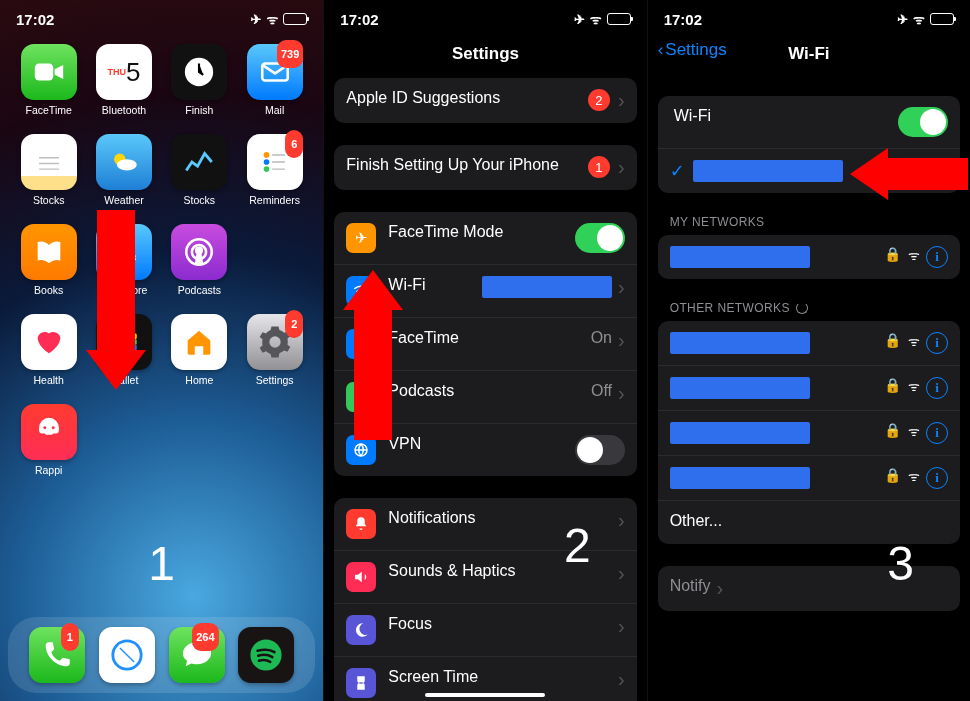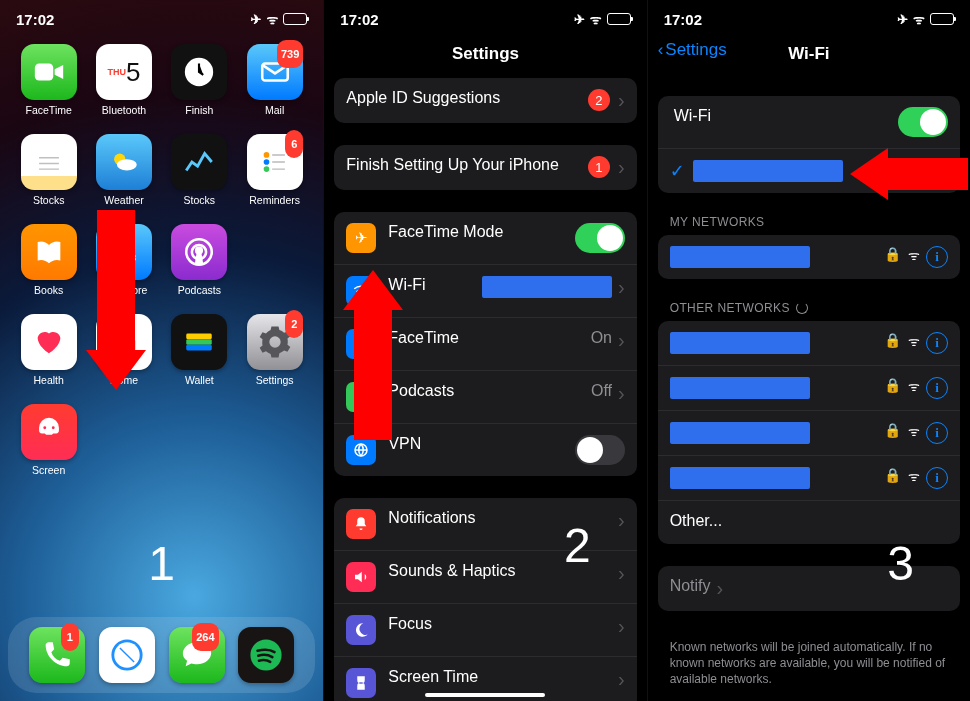--- a/index.html
+++ b/index.html
@@ -229,56 +229,56 @@
           </div>
       <div class="app">
             <div class="app-icon ic-health">
               <svg viewBox="0 0 24 24" fill="#ff2d55">
                 <path d="M12 20s-8-5-8-11a5 5 0 0 1 8-3 5 5 0 0 1 8 3c0 6-8 11-8 11z"></path>
               </svg>
             </div>
             <span class="app-label">Health</span>
           </div>
       <div class="app">
+            <div class="app-icon ic-wallet">
+              <svg viewBox="0 0 24 24">
+                <rect x="3" y="6" width="18" height="4" fill="#ffcc00" rx="1"></rect>
+                <rect x="3" y="10" width="18" height="4" fill="#34c759" rx="1"></rect>
+                <rect x="3" y="14" width="18" height="4" fill="#007aff" rx="1"></rect>
+              </svg>
+            </div>
+            <span class="app-label">Wallet</span>
+          </div>
+
+      <div class="app">
             <div class="app-icon ic-home">
               <svg viewBox="0 0 24 24" fill="#ff9500">
                 <path d="M4 11l8-7 8 7v9a1 1 0 0 1-1 1h-4v-6h-6v6H5a1 1 0 0 1-1-1z"></path>
               </svg>
             </div>
             <span class="app-label">Home</span>
-          </div>
-
-      <div class="app">
-            <div class="app-icon ic-wallet">
-              <svg viewBox="0 0 24 24">
-                <rect x="3" y="6" width="18" height="4" fill="#ffcc00" rx="1"></rect>
-                <rect x="3" y="10" width="18" height="4" fill="#34c759" rx="1"></rect>
-                <rect x="3" y="14" width="18" height="4" fill="#007aff" rx="1"></rect>
-              </svg>
-            </div>
-            <span class="app-label">Wallet</span>
           </div>
       <div class="app">
             <span class="badge">2</span>
             <div class="app-icon ic-settings">
               <svg viewBox="0 0 24 24" fill="#55555a">
                 <path d="M12 8a4 4 0 1 0 0 8 4 4 0 0 0 0-8zm9 4a9 9 0 0 1-.2 1.9l2 1.6-2 3.4-2.4-.9a9 9 0 0 1-3.3 1.9L14.5 23h-5l-.6-2.5a9 9 0 0 1-3.3-1.9l-2.4.9-2-3.4 2-1.6A9 9 0 0 1 3 12c0-.6.1-1.3.2-1.9l-2-1.6 2-3.4 2.4.9A9 9 0 0 1 8.9 3.5L9.5 1h5l.6 2.5a9 9 0 0 1 3.3 1.9l2.4-.9 2 3.4-2 1.6c.1.6.2 1.3.2 1.9z"></path>
               </svg>
             </div>
             <span class="app-label">Settings</span>
           </div>
       <div class="app">
             <div class="app-icon ic-rappi">
               <svg viewBox="0 0 24 24" fill="#fff">
                 <path d="M5 9a7 7 0 0 1 14 0v2a2 2 0 0 1-2 2h-2l-1 1h-4l-1-1H7a2 2 0 0 1-2-2z"></path>
                 <circle cx="9" cy="9" r="1" fill="#ff2d55"></circle>
                 <circle cx="15" cy="9" r="1" fill="#ff2d55"></circle>
               </svg>
             </div>
-            <span class="app-label">Screen</span>
+            <span class="app-label">Rappi</span>
           </div>
     </div>
 
     <div class="step-number">1</div>
 
     <div class="dock">
       <div class="app">
             <span class="badge">1</span>
             <div class="app-icon ic-phone">
               <svg viewBox="0 0 24 24" fill="#fff">
@@ -525,21 +525,20 @@
           <span class="row-label">Other...</span>
         </div>
   </div>
 
   <div class="list">
     <div class="row">
       <span class="row-value">Notify</span>
       <span class="chev">›</span>
     </div>
   </div>
-  <div class="footnote">Known networks will be joined automatically. If no known networks are available, you will be notified of available networks.</div>
 
   <div class="step-number">3</div>
   <div class="arrow-left">
         <div class="arrow-left-inner">
           <div class="head"></div>
           <div class="shaft"></div>
         </div>
       </div>
 </div>
 

